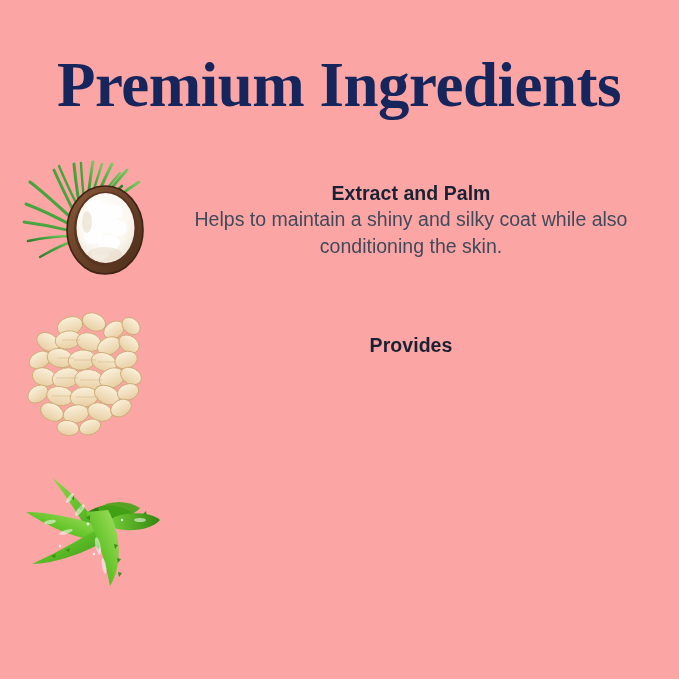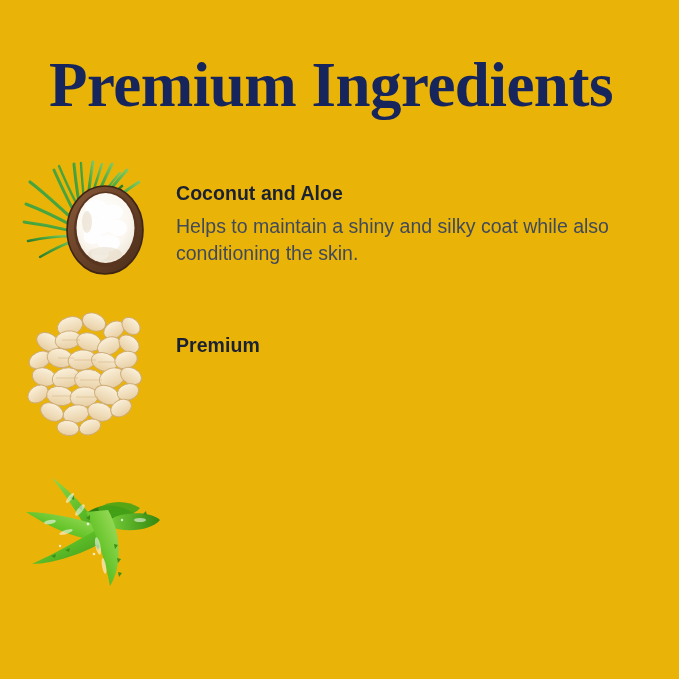--- a/index.html
+++ b/index.html
@@ -10,22 +10,23 @@
     width: 679px;
     height: 679px;
     background: #eff2fd;
     font-family: "Liberation Sans", sans-serif;
     overflow: hidden;
   }
   .page {
     position: relative;
     width: 679px;
     height: 679px;
-    background: #eab308;
+    background: #fca5a5;
     box-sizing: border-box;
+    text-align: center;
   }
   
   .page-title {
     position: absolute;
     left: 49px;
     top: 50px;
     width: 580px;
     font-family: "Liberation Serif", "DejaVu Serif", serif;
     font-weight: 700;
     font-size: 63px;
@@ -67,21 +68,21 @@
     line-height: 26px;
     letter-spacing: 0.05px;
   }
   .ingredient-desc {
     font-family: "Liberation Sans", sans-serif;
     font-size: 19.5px;
     font-weight: 400;
     color: #414a5a;
     line-height: 26.5px;
     letter-spacing: 0.01px;
-    margin-top: 7px;
+    margin-top: 0;
   }
   svg { display: block; overflow: visible; }
 </style>
 </head>
 <body>
 
 <div class="page">
 
   <div class="page-title">Premium Ingredients</div>
 
@@ -146,21 +147,21 @@
           </g>
           <g fill="#e6dac6" opacity="0.55">
             <ellipse cx="95" cy="104" rx="17" ry="7"></ellipse>
             <ellipse cx="77" cy="72" rx="5" ry="11"></ellipse>
           </g>
 
           <path d="M60,92 A38,44 0 0 0 130,92 A38,44 0 0 1 60,92 Z" fill="#3b2312" opacity="0.35"></path>
         </svg>
       </div>
       <div class="ingredient-text">
-        <div class="ingredient-name">Coconut and Aloe</div>
+        <div class="ingredient-name">Extract and Palm</div>
         <div class="ingredient-desc">Helps to maintain a shiny and silky coat while also conditioning the skin.</div>
       </div>
     </div>
 
     <div class="ingredient-row">
       <div class="ingredient-art">
         <svg width="155" height="150" viewBox="0 0 155 150" xmlns="http://www.w3.org/2000/svg">
           <defs>
             <linearGradient id="oatG" x1="0" y1="0" x2="0" y2="1">
               <stop offset="0%" stop-color="#faf0da"></stop>
@@ -205,21 +206,21 @@
             <path d="M46,76 L68,76"></path>
               <path d="M70,78 L92,78"></path>
             <path d="M42,94 L62,94"></path>
               <path d="M66,95 L88,95"></path>
             <path d="M52,38 L70,38"></path>
               <path d="M88,60 L106,60"></path>
           </g>
         </svg>
       </div>
       <div class="ingredient-text">
-        <div class="ingredient-name">Premium</div>
+        <div class="ingredient-name">Provides</div>
       </div>
     </div>
 
     <div class="ingredient-row">
       <div class="ingredient-art">
         <svg width="155" height="150" viewBox="0 0 155 150" xmlns="http://www.w3.org/2000/svg">
           <defs>
             <linearGradient id="aloeA" x1="0" y1="0" x2="1" y2="1">
               <stop offset="0%" stop-color="#8fd84a"></stop>
               <stop offset="50%" stop-color="#5cbd27"></stop>

